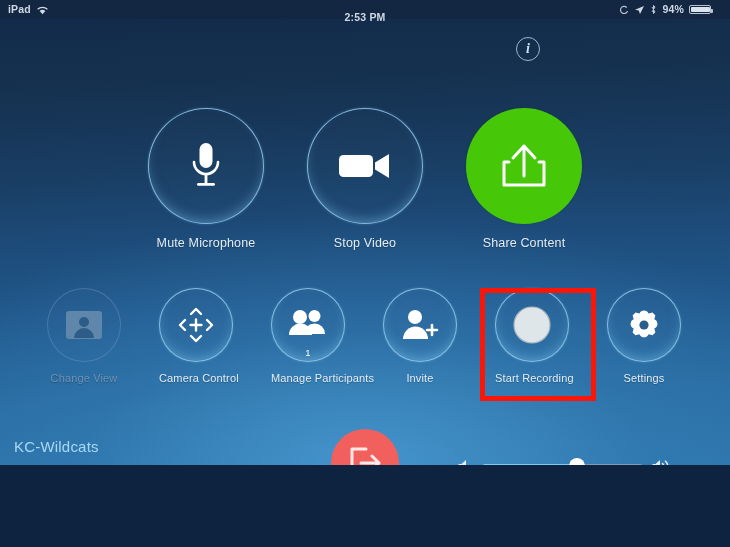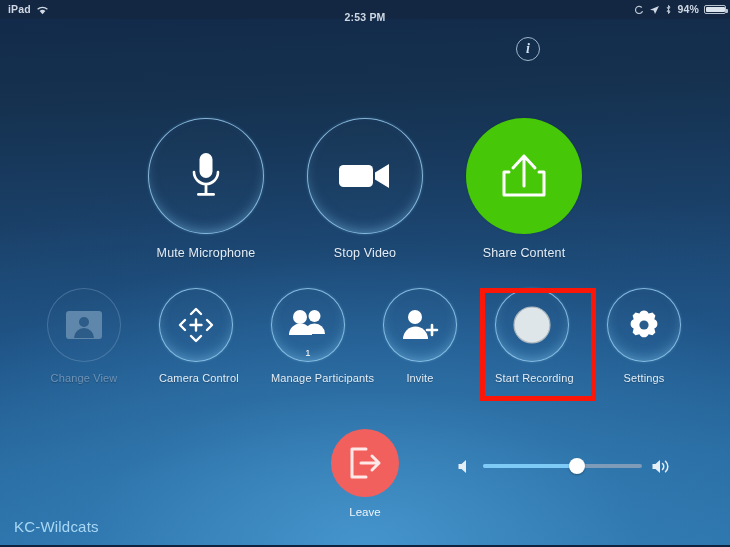--- a/index.html
+++ b/index.html
@@ -4,39 +4,39 @@
 <style>
   * { margin:0; padding:0; box-sizing:border-box; }
   html,body { width:730px; height:547px; overflow:hidden; }
   body {
     font-family:"Liberation Sans", sans-serif;
     background:#0d2340;
     -webkit-font-smoothing:antialiased;
   }
   #screen {
     position:relative;
-    width:730px; height:545px;
+    width:730px; height:465px;
     overflow:hidden;
     background:
       radial-gradient(ellipse 120% 90% at 50% 100%, rgba(70,150,205,0.95) 0%, rgba(50,120,175,0.55) 32%, rgba(30,80,130,0.18) 60%, rgba(0,0,0,0) 78%),
       linear-gradient(178deg, #12294a 0%, #15314f 18%, #1a4068 40%, #205689 62%, #2a72a8 85%, #2f7cb4 100%);
   }
 
   
   #statusbar {
     position:absolute; top:0; left:0; width:730px; height:19px;
     background:#132742;
     color:#cfd8e4;
     font-size:10.5px;
     line-height:19px;
     z-index:20;
   }
   #sb-left { position:absolute; left:8px; top:0; display:flex; align-items:center; gap:5px; height:19px; }
   #sb-center { position:absolute; left:0; width:730px; text-align:center; top:0; font-weight:bold; font-size:10.5px; letter-spacing:.2px;margin-top:8px; }
-  #sb-right { position:absolute; right:4px; top:0; display:flex; align-items:center; gap:5px; height:19px; }
+  #sb-right { position:absolute; right:19px; top:0; display:flex; align-items:center; gap:5px; height:19px; }
   .sbtxt { font-weight:bold; letter-spacing:.2px; }
   .sb-ico { display:block; }
   .batt {
     width:22px; height:9px; border:1px solid #b9c4d2; border-radius:2px;
     position:relative; display:inline-block;
   }
   .batt::after {
     content:""; position:absolute; right:-3px; top:2.5px;
     width:2px; height:4px; background:#b9c4d2; border-radius:0 1px 1px 0;
   }
@@ -81,21 +81,21 @@
     background:rgba(255,255,255,0.012);
   }
   .tlabel {
     color:#e3edf6; font-size:11.5px; letter-spacing:.15px; margin-top:8px;
     white-space:nowrap; text-shadow:0 1px 1px rgba(0,0,0,.25);
   }
   .disabled .ring { border-color:rgba(110,150,190,0.45); box-shadow:none; }
   .disabled .tlabel { color:#6e93b7; }
 
   
-  .r1 { top:118px; }
+  .r1 { top:108px; }
   .r1 .circle { width:116px; height:116px; }
   .r1 .tlabel { font-size:12.5px; margin-top:12px; }
 
   
   .r2 { top:288px; }
   .r2 .circle { width:74px; height:74px; }
   .r2 .tlabel { font-size:11px; margin-top:10px; }
 
   .green { background:#46c708; border:none; box-shadow:0 0 2px rgba(0,0,0,.15); }
 

